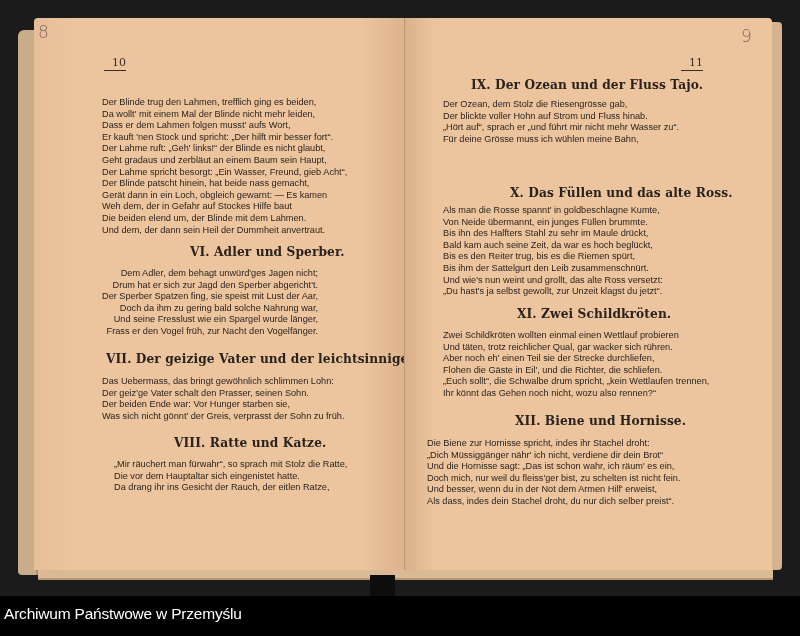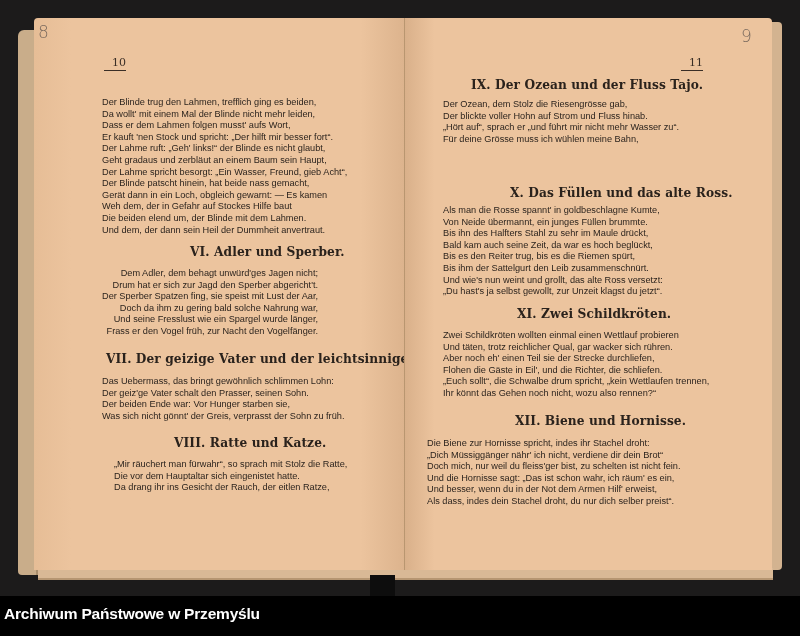--- a/index.html
+++ b/index.html
@@ -16,21 +16,21 @@
 
   .hand { position:absolute; font-family:"DejaVu Sans", sans-serif; color:#7a6a5e; font-size:17px; font-weight:300; }
   .pnum { position:absolute; font-size:11px; color:#3a2e26; text-align:right; width:22px; }
   .pnum::after { content:""; display:block; height:1px; background:#3a2e26; margin-top:1px; }
 
   .title { position:absolute; font-size:12.2px; font-weight:bold; color:#2a221c; white-space:nowrap; letter-spacing:0.1px; }
   .verse { position:absolute; font-family:"Liberation Sans", sans-serif; font-size:9.2px; line-height:11.6px; color:#2c241e; white-space:nowrap; }
   .verse div { height:11.6px; }
 
   .footer { position:absolute; left:0; top:596px; width:800px; height:40px; background:#000; }
-  .footer-text { position:absolute; left:4px; top:9px; font-family:"Liberation Sans", sans-serif; font-weight:bold; font-size:15.5px; color:#fff; letter-spacing:-0.2px; }
+  .footer-text { position:absolute; left:4px; top:9px; font-family:"Liberation Sans", sans-serif; font-weight:normal; font-size:15.5px; color:#fff; letter-spacing:-0.2px; }
 </style>
 </head>
 <body>
 
 <div class="scan">
   <div class="stack-left"></div>
   <div class="stack-right"></div>
   <div class="stack-bottom"></div>
   <div class="spine-bottom"></div>
 
@@ -112,22 +112,22 @@
       <div>Aber noch eh' einen Teil sie der Strecke durchliefen,</div>
       <div>Flohen die Gäste in Eil', und die Richter, die schliefen.</div>
       <div>„Euch sollt“, die Schwalbe drum spricht, „kein Wettlaufen trennen,</div>
       <div>Ihr könnt das Gehen noch nicht, wozu also rennen?“</div>
     </div>
 
     <div class="title" style="left:110px;top:396px;">XII. Biene und Hornisse.</div>
     <div class="verse" style="left:22px;top:420px;">
       <div>Die Biene zur Hornisse spricht, indes ihr Stachel droht:</div>
       <div>„Dich Müssiggänger nähr' ich nicht, verdiene dir dein Brot“</div>
+      <div>Und die Hornisse sagt: „Das ist schon wahr, ich räum' es ein,</div>
       <div>Doch mich, nur weil du fleiss'ger bist, zu schelten ist nicht fein.</div>
-      <div>Und die Hornisse sagt: „Das ist schon wahr, ich räum' es ein,</div>
       <div>Und besser, wenn du in der Not dem Armen Hilf' erweist,</div>
       <div>Als dass, indes dein Stachel droht, du nur dich selber preist“.</div>
     </div>
   </div>
 </div>
 
 <div class="footer">
   <div class="footer-text">Archiwum Państwowe w Przemyślu</div>
 </div>
 

